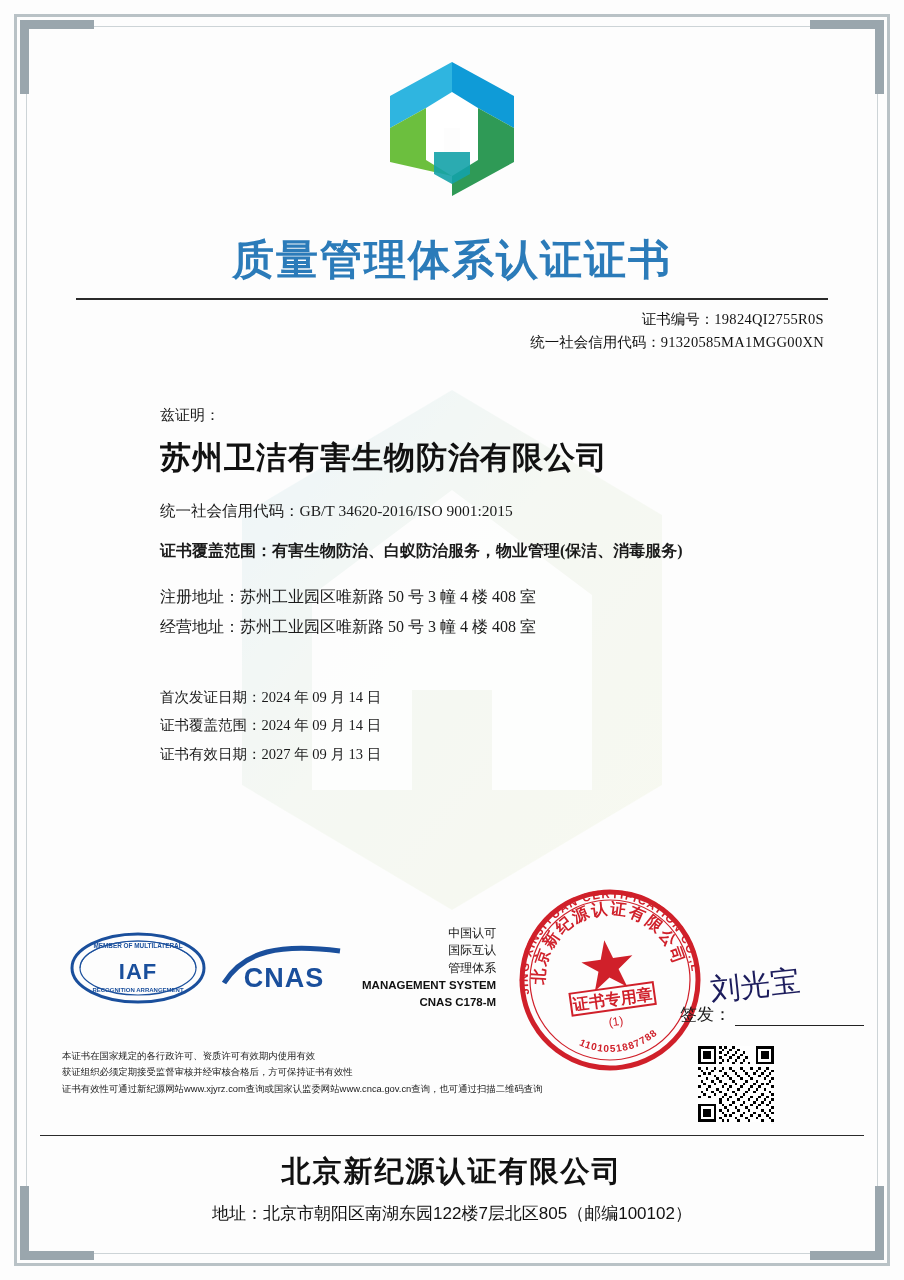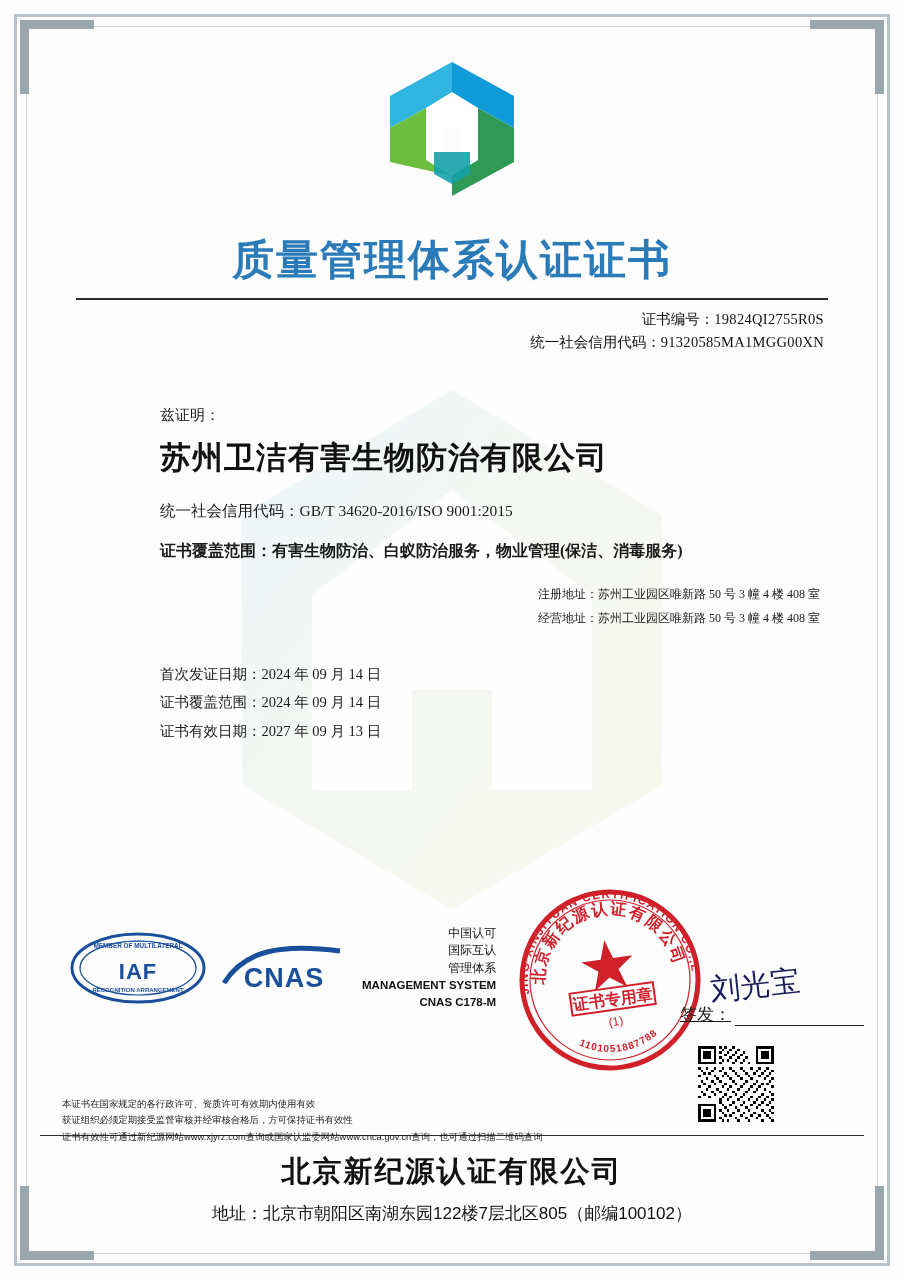--- a/index.html
+++ b/index.html
@@ -111,23 +111,23 @@
   .company {
     font-family: "Liberation Sans", sans-serif;
     font-weight: bold;
     font-size: 31px;
     letter-spacing: 1px;
     margin-bottom: 20px;
     color: #111;
   }
   .row { font-size: 15.5px; margin-bottom: 16px; line-height: 1.5; }
   .row.bold { font-weight: bold; font-size: 16px; }
-  .row.small { font-size: 12px; margin-bottom: 6px; text-align: right; }
+  .row.small { font-size: 16px; margin-bottom: 6px; }
   .addr-group { margin-top: 22px; }
-  .date-group { margin-top: 37px; }
+  .date-group { margin-top: 48px; }
   .date-group .row { margin-bottom: 7px; font-size: 14.5px; }
 
   
   .accred {
     position: absolute;
     left: 30px;
     top: 885px;
     z-index: 3;
     display: flex;
     align-items: center;
@@ -166,21 +166,20 @@
     font-size: 30px;
     color: #1c1c5c;
     transform: rotate(-6deg);
     margin-left: 30px;
   }
   .sign-label {
     font-size: 17px;
     margin-top: 2px;
     display: flex;
     align-items: flex-end;
-    text-decoration: underline;
   }
   .sign-line {
     flex: 1;
     border-bottom: 1px solid #222;
     margin-left: 4px;
     height: 14px;
   }
 
   
   .qr {
@@ -189,21 +188,21 @@
     top: 1006px;
     width: 76px;
     height: 76px;
     z-index: 4;
   }
 
   
   .footnote {
     position: absolute;
     left: 22px;
-    top: 1056px;
+    top: 1008px;
     width: 580px;
     z-index: 4;
     font-family: "Liberation Sans", sans-serif;
     font-size: 9.4px;
     line-height: 1.75;
     color: #1a1a1a;
   }
 
   
   .bottom-rule {

